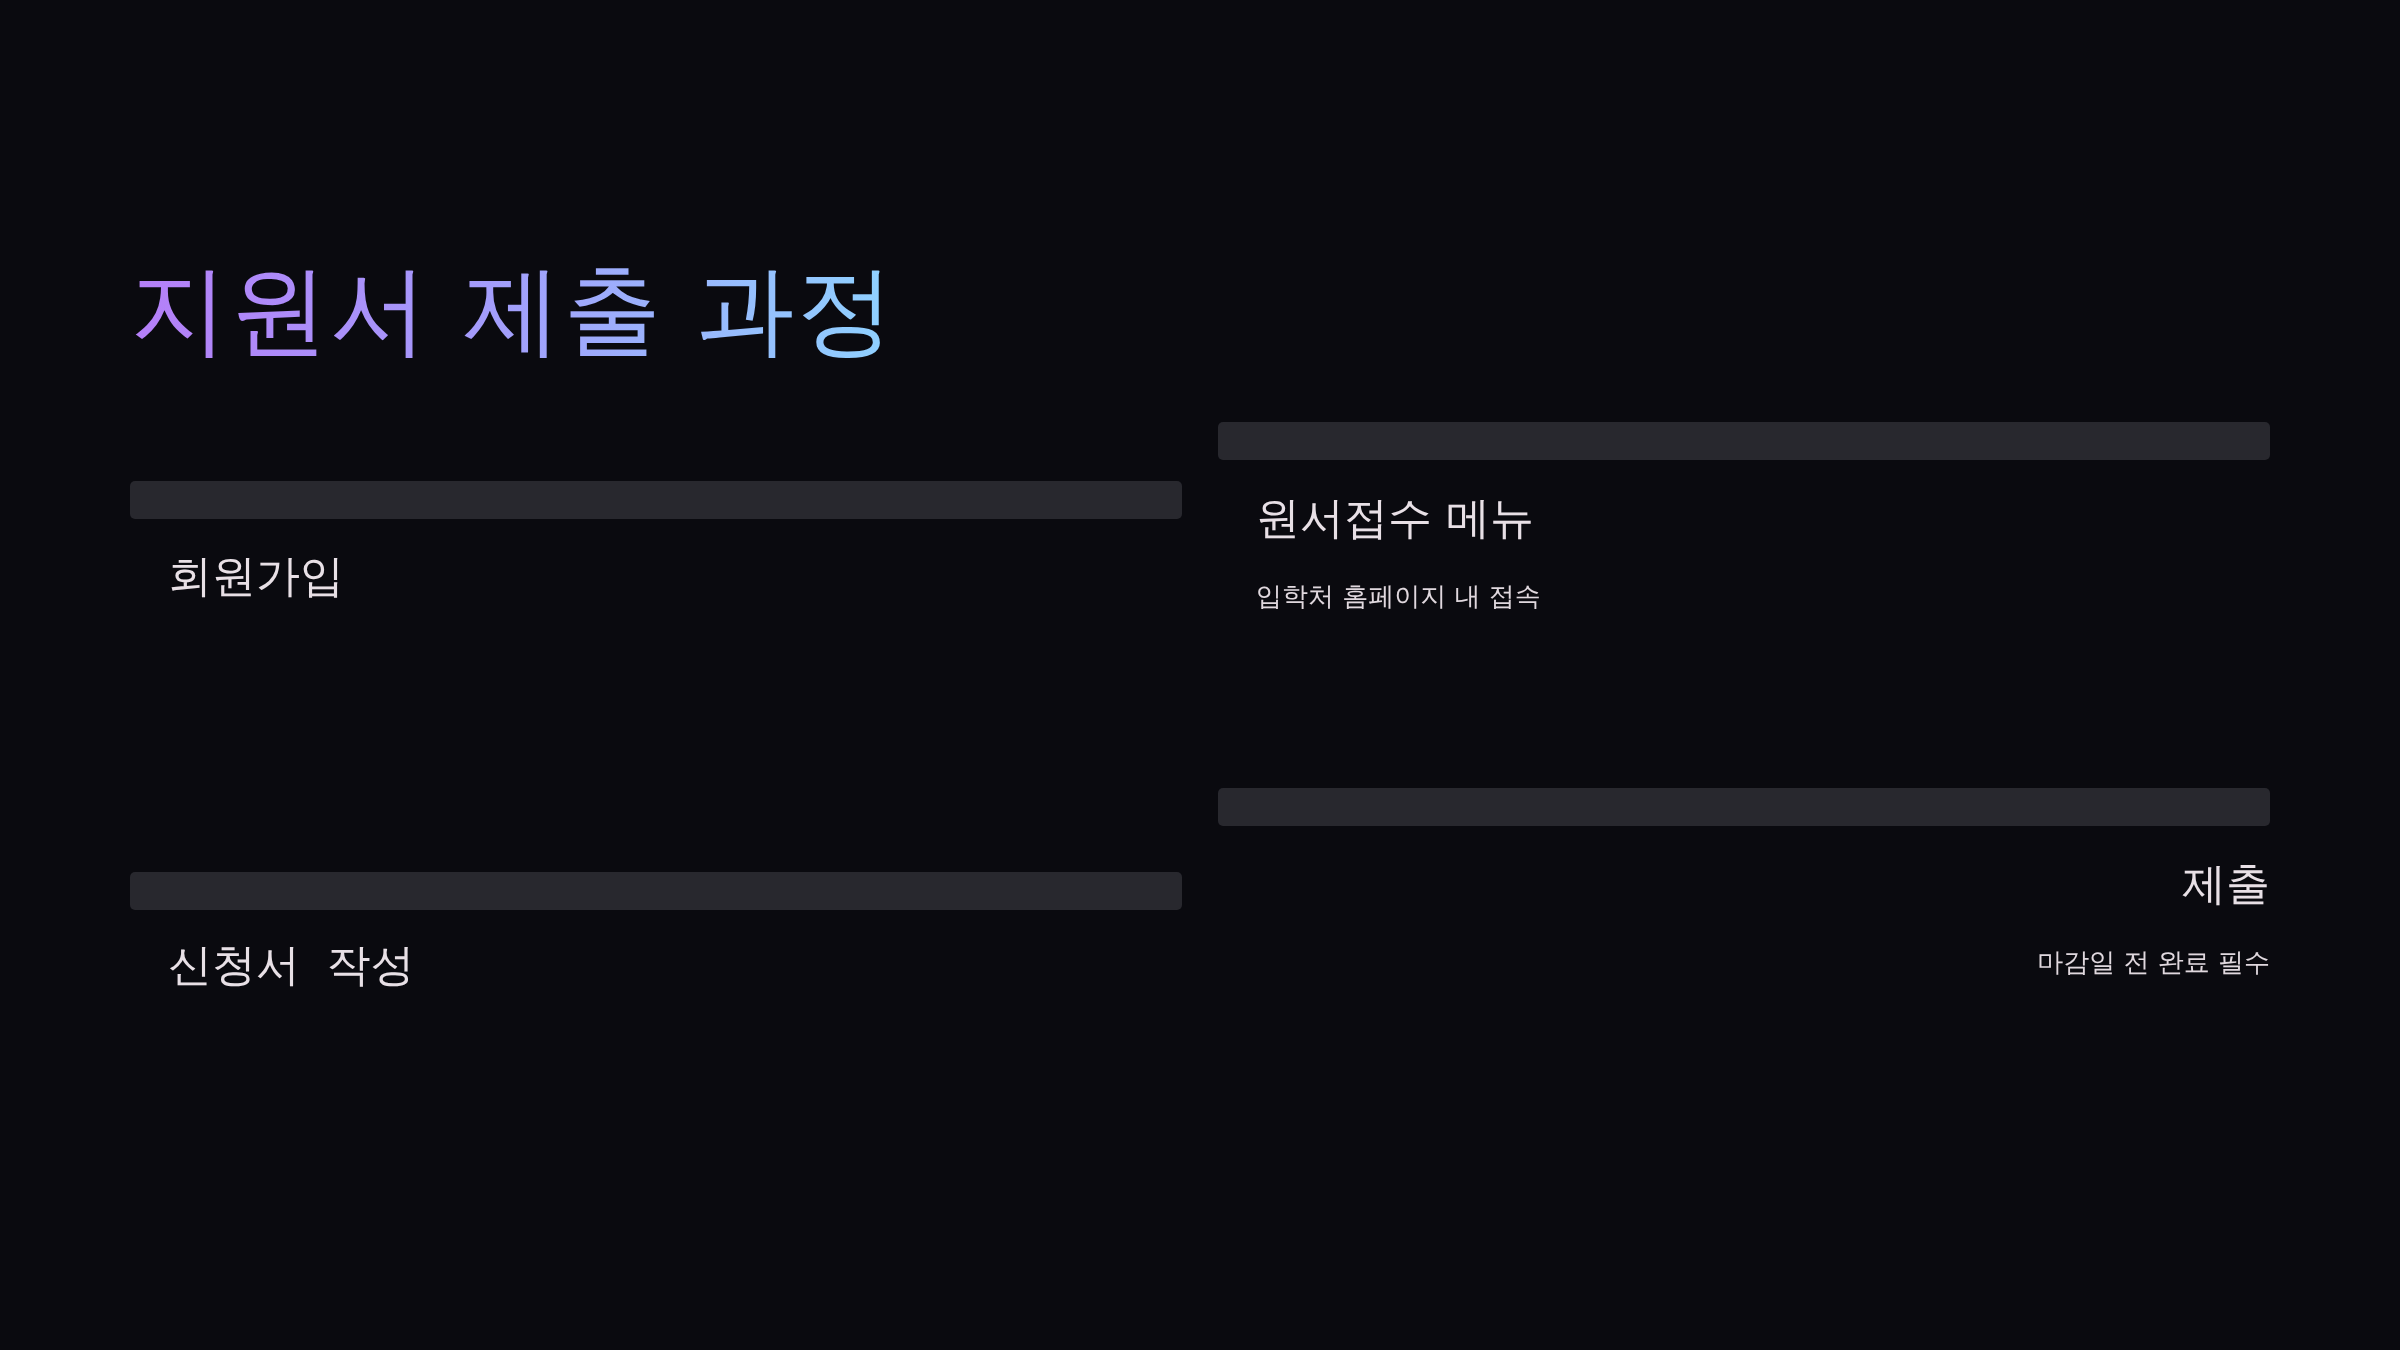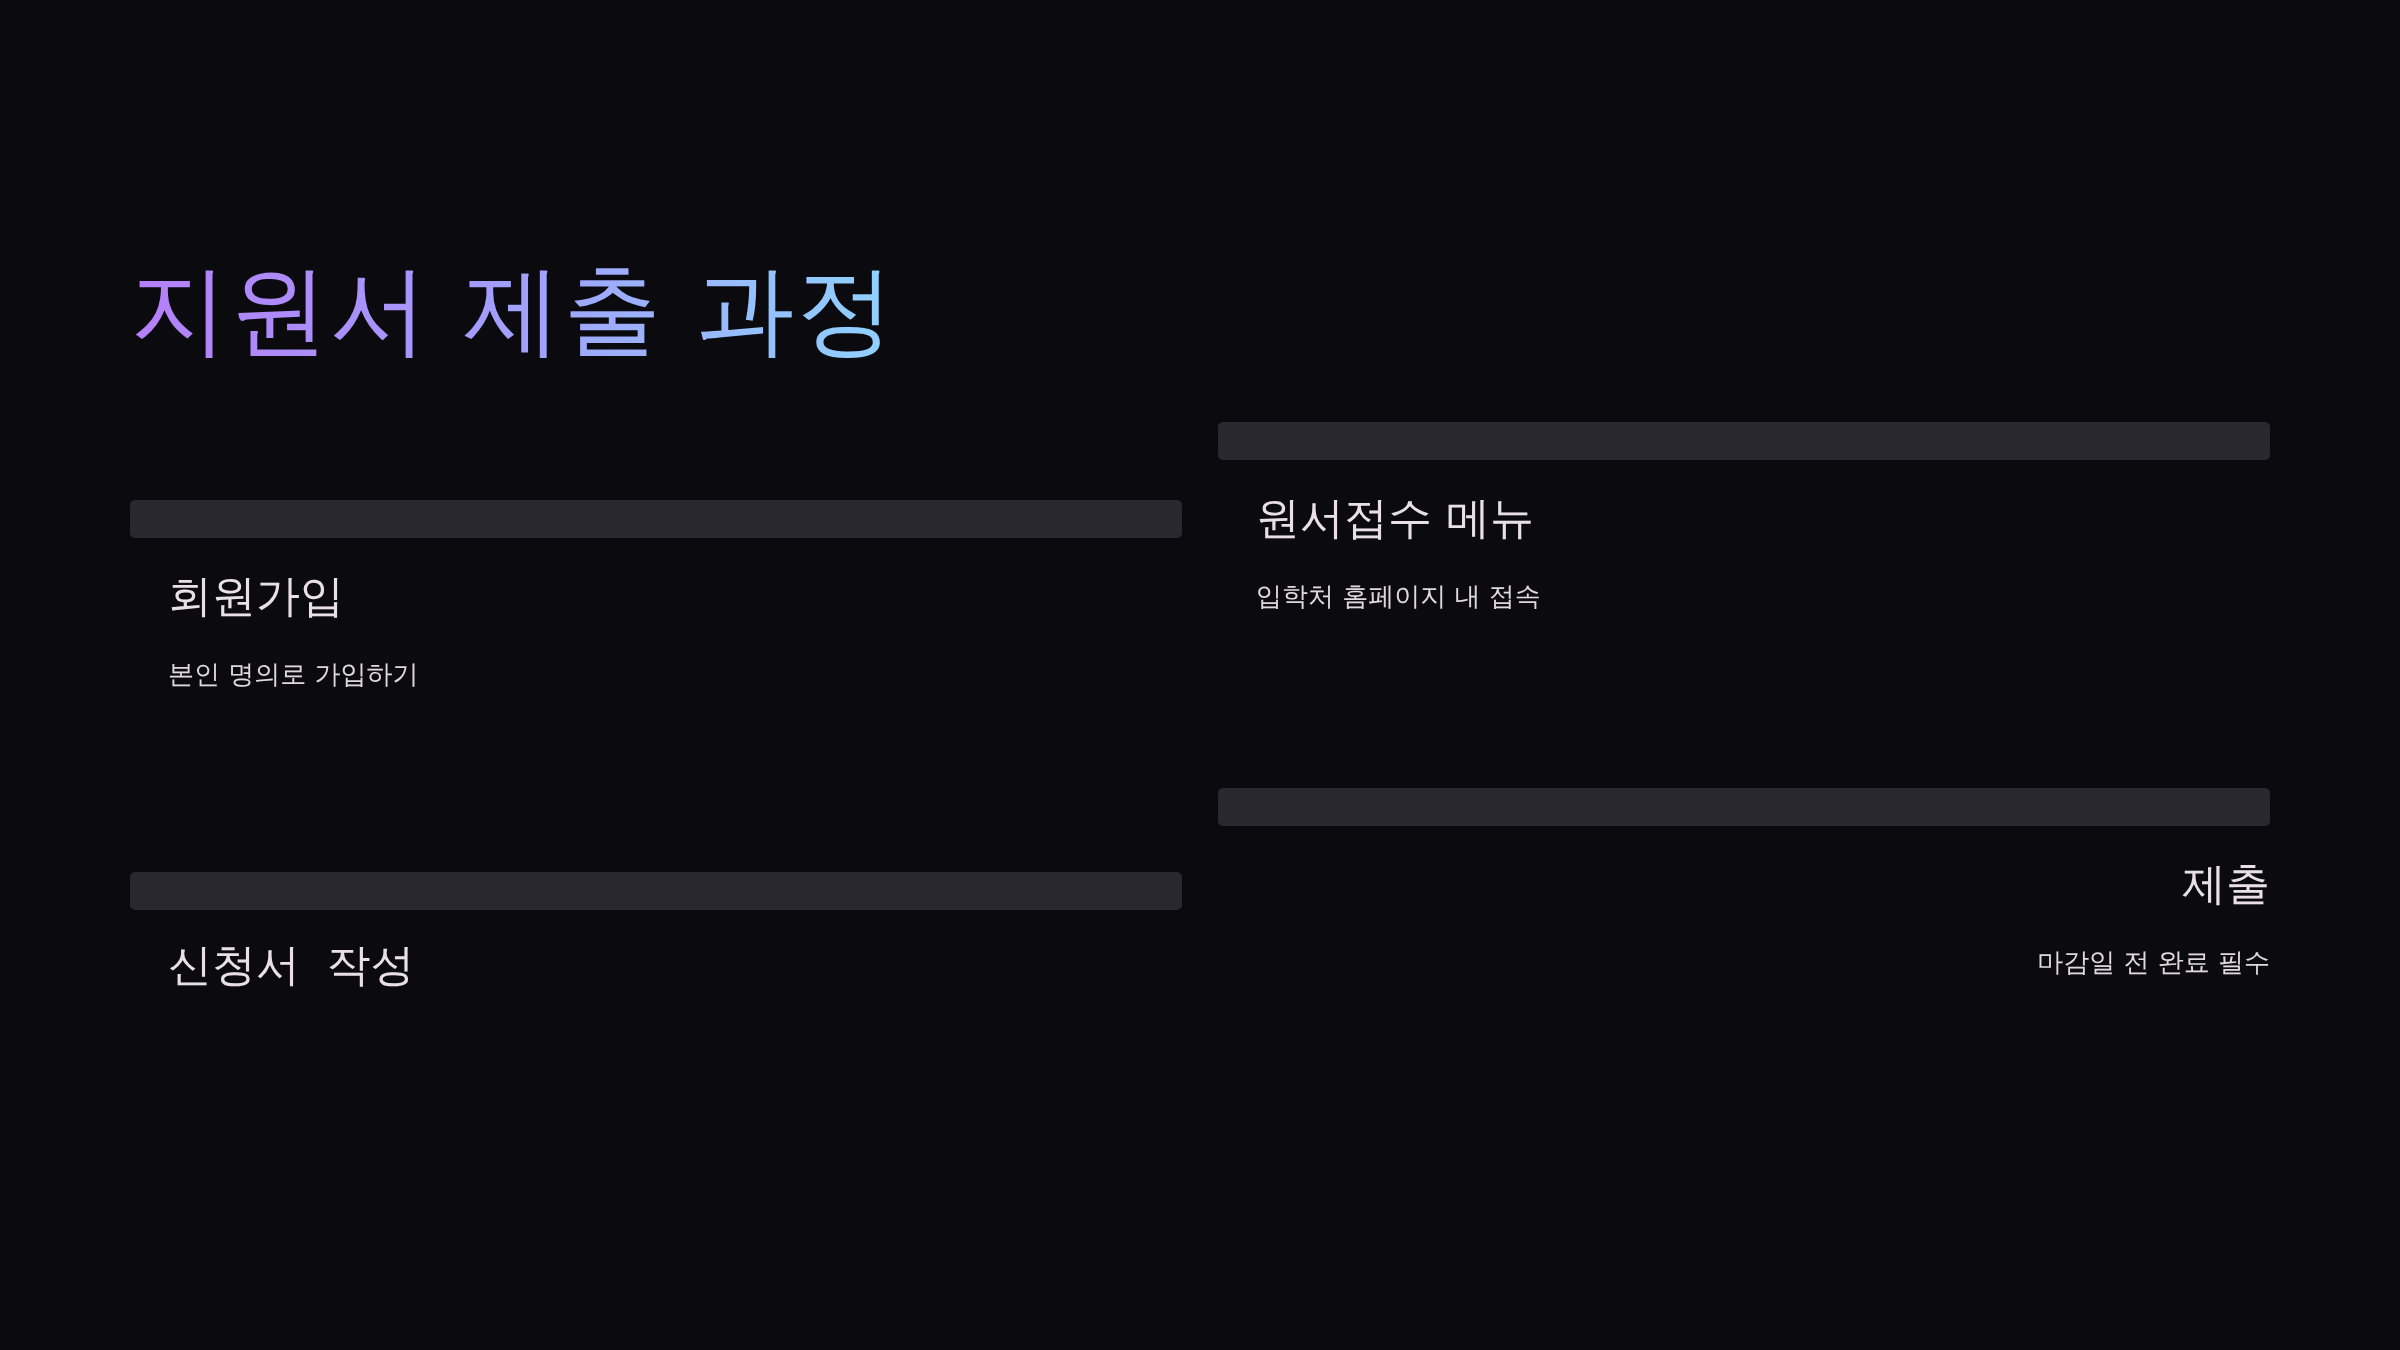--- a/index.html
+++ b/index.html
@@ -24,34 +24,33 @@
     height: 38px; background: #28282e; border-radius: 5px;
   }
   .card .heading {
     margin: 30px 0 0 38px;
     font-size: 44px; line-height: 56px; color: #e8e0e6;
   }
   .card .desc {
     margin: 28px 0 0 38px;
     font-size: 26px; line-height: 44px; color: #e0d8de;
   }
-  #card-1 { left: 130px; top: 500px; }
+  #card-1 { left: 130px; top: 481px; font-family: Liberation Serif, serif; }
   #card-2 { left: 1218px; top: 422px; }
   #card-3 { left: 130px; top: 872px; font-family: Liberation Mono, monospace; }
   #card-4 { left: 1218px; top: 788px; text-align: right; }
 </style>
 </head>
 <body>
 
 <h1 class="title">지원서 제출 과정</h1>
 
 <div class="card" id="card-1">
   <div class="bar"></div>
   <div class="heading">회원가입</div>
-  <div class="desc">본인 명의로 가입하기</div>
 </div>
 
 <div class="card" id="card-2">
   <div class="bar"></div>
   <div class="heading">원서접수 메뉴</div>
   <div class="desc">입학처 홈페이지 내 접속</div>
 </div>
 
 <div class="card" id="card-3">
   <div class="bar"></div>

